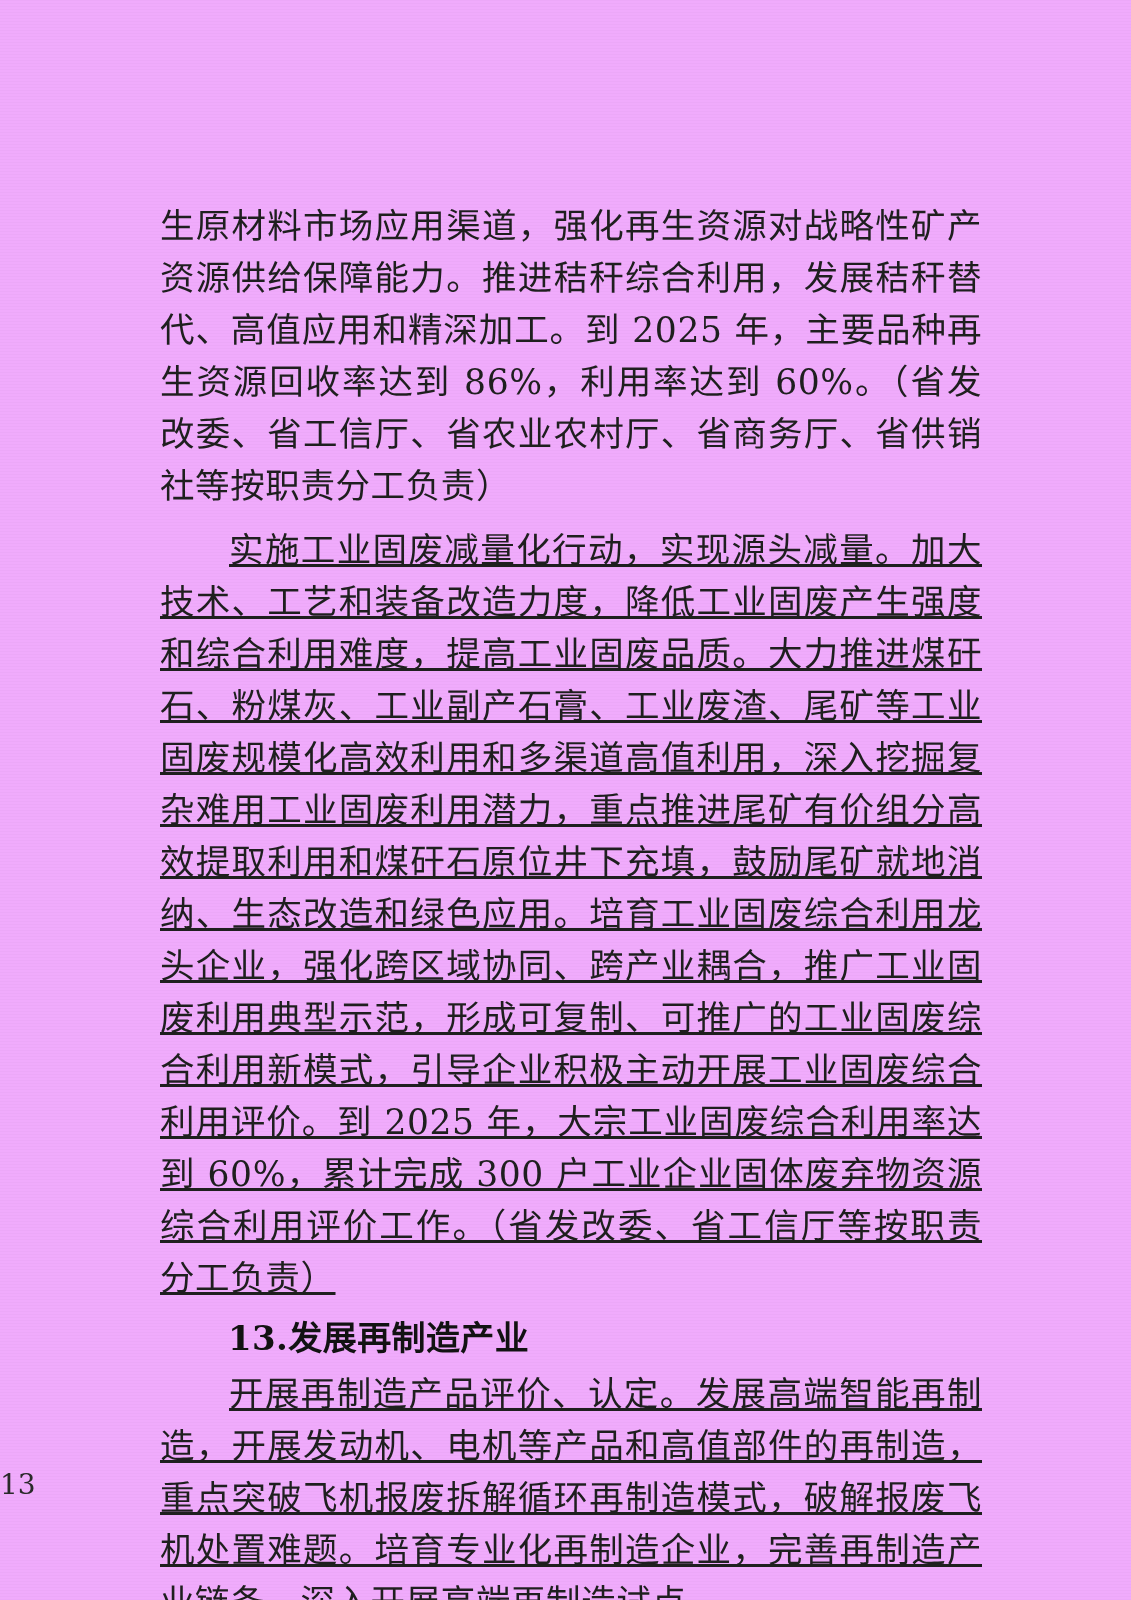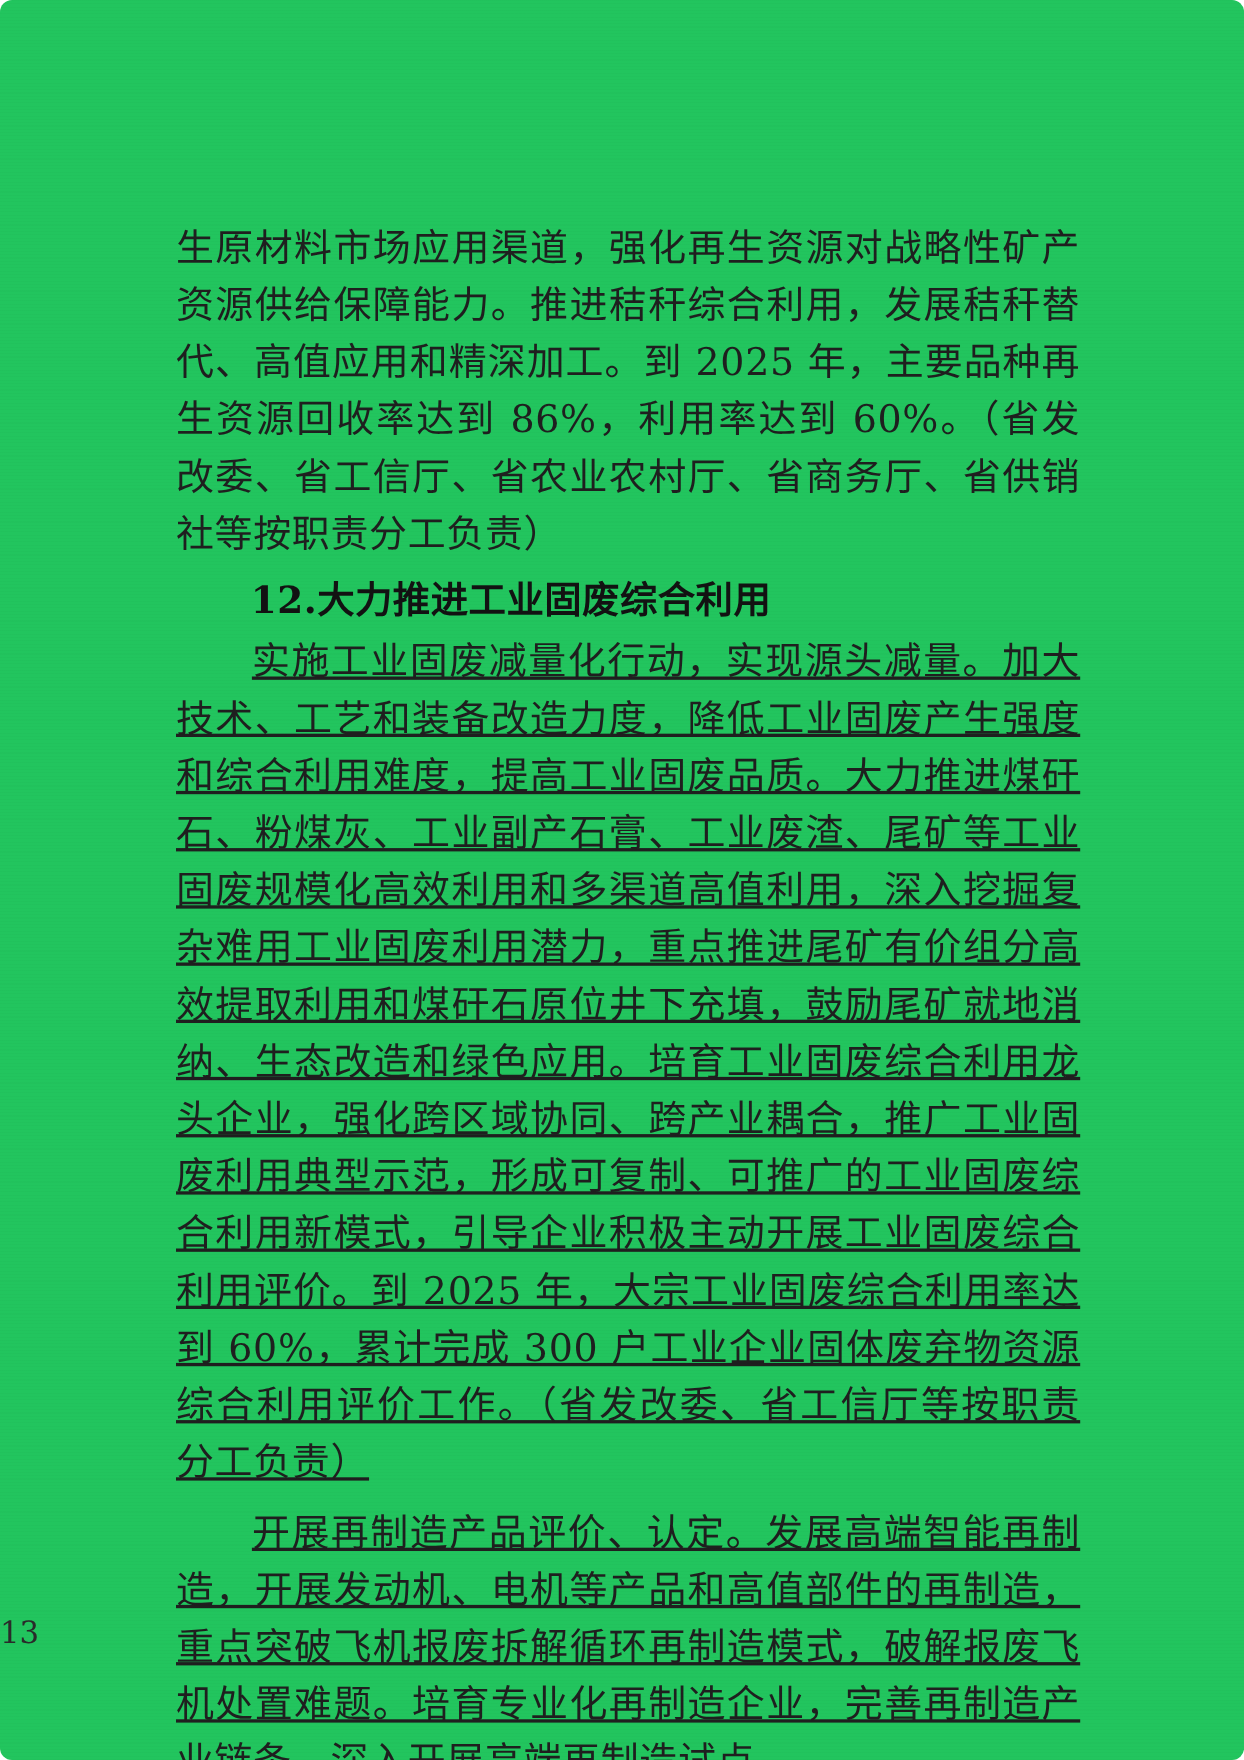--- a/index.html
+++ b/index.html
@@ -12,23 +12,22 @@
   body {
     font-family: "DejaVu Serif", "Liberation Serif", serif;
     color: #1c1c1c;
   }
 
   #page {
     position: relative;
     width: 1131px;
     height: 1600px;
     margin: 0 auto;
-    background: #22c55e;
+    background: #f0abfc;
     overflow: hidden;
-    border-radius: 11px;
   }
 
   
   #doc-body {
     position: absolute;
     left: 160px;
     top: 200px;
     width: 822px;
   }
 
@@ -90,28 +89,28 @@
 <body>
 
 <div id="page">
 
   <div id="doc-body">
 
     <p class="para">生原材料市场应用渠道，强化再生资源对战略性矿产资源供给保障能力。推进秸秆综合利用，发展秸秆替代、高值应用和精深加工。到 2025 年，主要品种再生资源回收率达到 86%，利用率达到 60%。（省发改委、省工信厅、省农业农村厅、省商务厅、省供销社等按职责分工负责）</p>
 
     <div class="block-gap-heading"></div>
 
-    <h2 class="heading">12.大力推进工业固废综合利用</h2>
 
     <div class="block-gap-after-heading"></div>
 
     <p class="para indent">实施工业固废减量化行动，实现源头减量。加大技术、工艺和装备改造力度，降低工业固废产生强度和综合利用难度，提高工业固废品质。大力推进煤矸石、粉煤灰、工业副产石膏、工业废渣、尾矿等工业固废规模化高效利用和多渠道高值利用，深入挖掘复杂难用工业固废利用潜力，重点推进尾矿有价组分高效提取利用和煤矸石原位井下充填，鼓励尾矿就地消纳、生态改造和绿色应用。培育工业固废综合利用龙头企业，强化跨区域协同、跨产业耦合，推广工业固废利用典型示范，形成可复制、可推广的工业固废综合利用新模式，引导企业积极主动开展工业固废综合利用评价。到 2025 年，大宗工业固废综合利用率达到 60%，累计完成 300 户工业企业固体废弃物资源综合利用评价工作。（省发改委、省工信厅等按职责分工负责）</p>
 
     <div class="block-gap-heading"></div>
 
+    <h2 class="heading">13.发展再制造产业</h2>
 
     <div class="block-gap-after-heading"></div>
 
     <p class="para indent">开展再制造产品评价、认定。发展高端智能再制造，开展发动机、电机等产品和高值部件的再制造，重点突破飞机报废拆解循环再制造模式，破解报废飞机处置难题。培育专业化再制造企业，完善再制造产业链条，深入开展高端再制造试点，</p>
 
   </div>
 
   <div id="page-number">13</div>
 
   <div id="scan-grain"></div>

